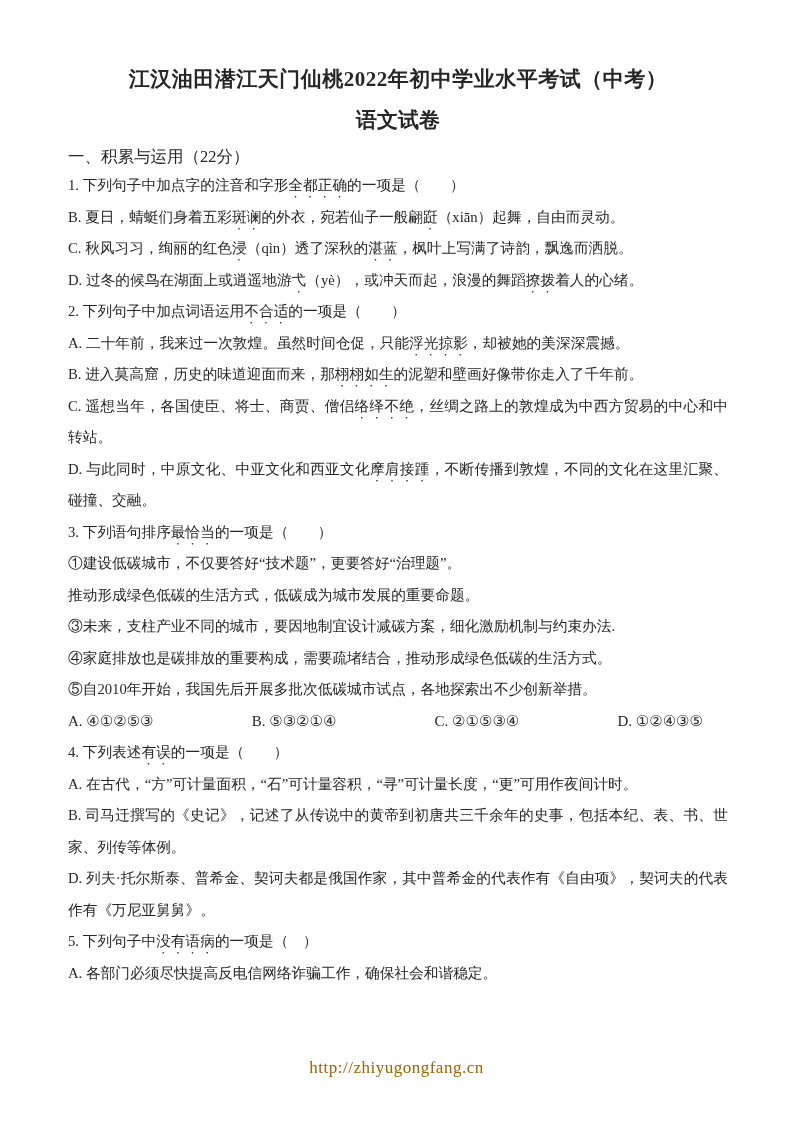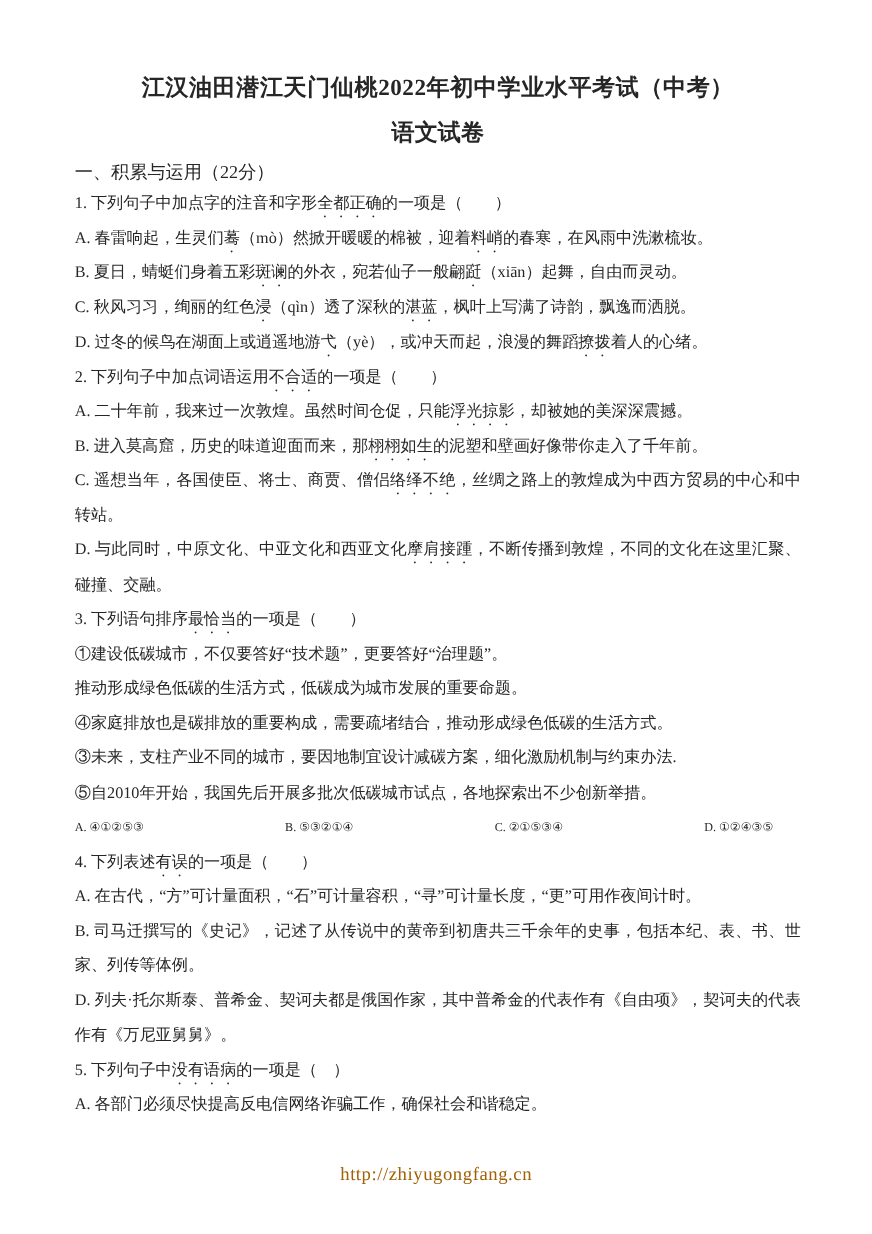--- a/index.html
+++ b/index.html
@@ -51,21 +51,21 @@
     font-style: normal;
     -webkit-text-emphasis: filled dot;
     text-emphasis: filled dot;
     -webkit-text-emphasis-position: under right;
     text-emphasis-position: under right;
   }
   .choices-row {
     display: flex;
     justify-content: space-between;
     padding-right: 25px;
-    font-size: 11px;
+    font-size: 15px;
     line-height: 31.5px;
   }
   .footer {
     position: absolute;
     left: 0;
     right: 0;
     bottom: 44px;
     text-align: center;
     font-family: Liberation Serif, serif;
     font-size: 17px;
@@ -77,38 +77,37 @@
 <body>
 
 <div class="page">
   <div class="content">
     <h1 class="doc-title">江汉油田潜江天门仙桃2022年初中学业水平考试（中考）</h1>
     <h2 class="doc-subtitle">语文试卷</h2>
     <div class="section-heading">一、积累与运用（22分）</div>
     <div id="questions">
         <div class="question">
           <p class="line">1. 下列句子中加点字的注音和字形<em>全都正确</em>的一项是（　　）</p>
-          <p class="line">A. 春雷响起，生灵们<em>蓦</em>（mò）然掀开暖暖的棉被，迎着<em>料峭</em>的春寒，在风雨中洗漱梳妆。</p>
           <p class="line">B. 夏日，蜻蜓们身着五彩<em>斑谰</em>的外衣，宛若仙子一般翩<em>跹</em>（xiān）起舞，自由而灵动。</p>
           <p class="line">C. 秋风习习，绚丽的红色<em>浸</em>（qìn）透了深秋的<em>湛蓝</em>，枫叶上写满了诗韵，飘逸而洒脱。</p>
           <p class="line">D. 过冬的候鸟在湖面上或逍遥地游<em>弋</em>（yè），或冲天而起，浪漫的舞蹈<em>撩拨</em>着人的心绪。</p>
         </div>
         <div class="question">
           <p class="line">2. 下列句子中加点词语运用<em>不合适</em>的一项是（　　）</p>
           <p class="line">A. 二十年前，我来过一次敦煌。虽然时间仓促，只能<em>浮光掠影</em>，却被她的美深深震撼。</p>
           <p class="line">B. 进入莫高窟，历史的味道迎面而来，那<em>栩栩如生</em>的泥塑和壁画好像带你走入了千年前。</p>
           <p class="line">C. 遥想当年，各国使臣、将士、商贾、僧侣<em>络绎不绝</em>，丝绸之路上的敦煌成为中西方贸易的中心和中转站。</p>
           <p class="line">D. 与此同时，中原文化、中亚文化和西亚文化<em>摩肩接踵</em>，不断传播到敦煌，不同的文化在这里汇聚、碰撞、交融。</p>
         </div>
         <div class="question">
           <p class="line">3. 下列语句排序<em>最恰当</em>的一项是（　　）</p>
           <p class="line">①建设低碳城市，不仅要答好“技术题”，更要答好“治理题”。</p>
           <p class="line">推动形成绿色低碳的生活方式，低碳成为城市发展的重要命题。</p>
+          <p class="line">③未来，支柱产业不同的城市，要因地制宜设计减碳方案，细化激励机制与约束办法.</p>
           <p class="line">④家庭排放也是碳排放的重要构成，需要疏堵结合，推动形成绿色低碳的生活方式。</p>
-          <p class="line">③未来，支柱产业不同的城市，要因地制宜设计减碳方案，细化激励机制与约束办法.</p>
           <p class="line">⑤自2010年开始，我国先后开展多批次低碳城市试点，各地探索出不少创新举措。</p>
           <div class="choices-row">
             <span>A. ④①②⑤③</span>
             <span>B. ⑤③②①④</span>
             <span>C. ②①⑤③④</span>
             <span>D. ①②④③⑤</span>
           </div>
         </div>
         <div class="question">
           <p class="line">4. 下列表述<em>有误</em>的一项是（　　）</p>

